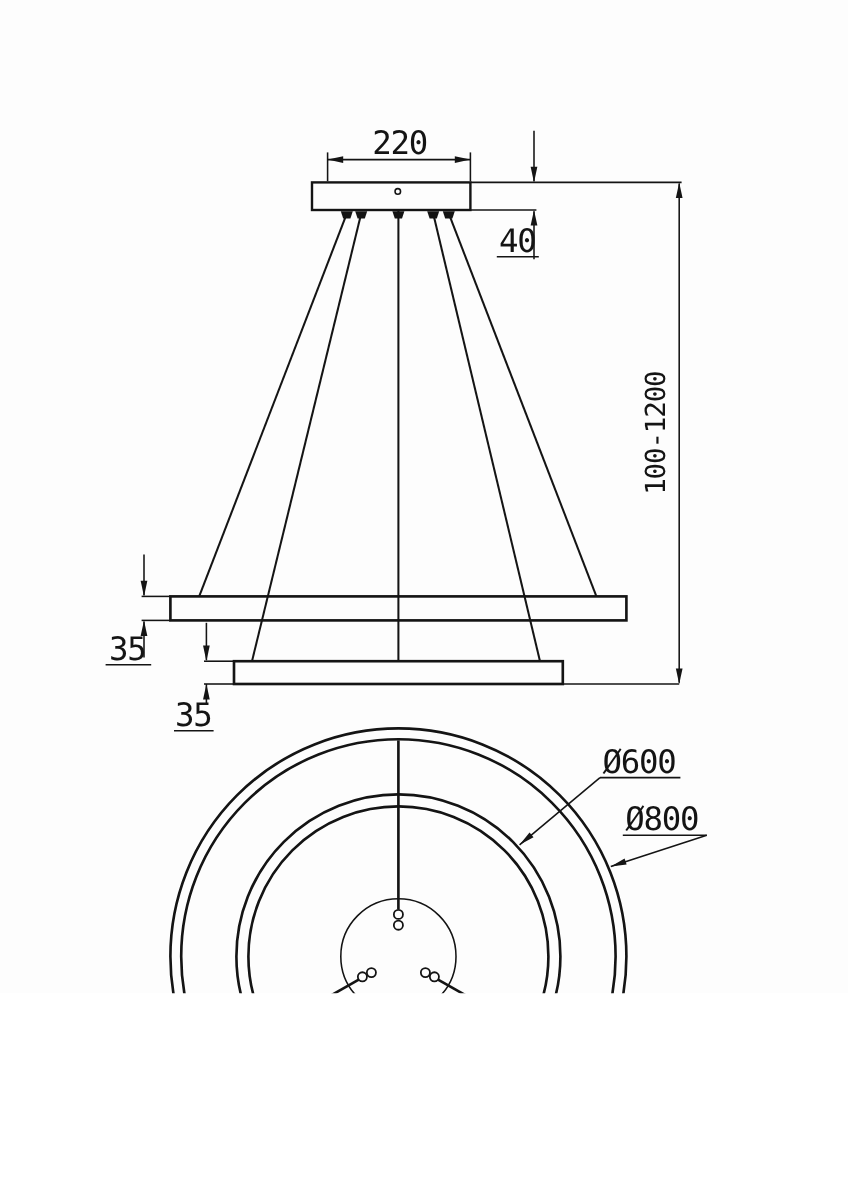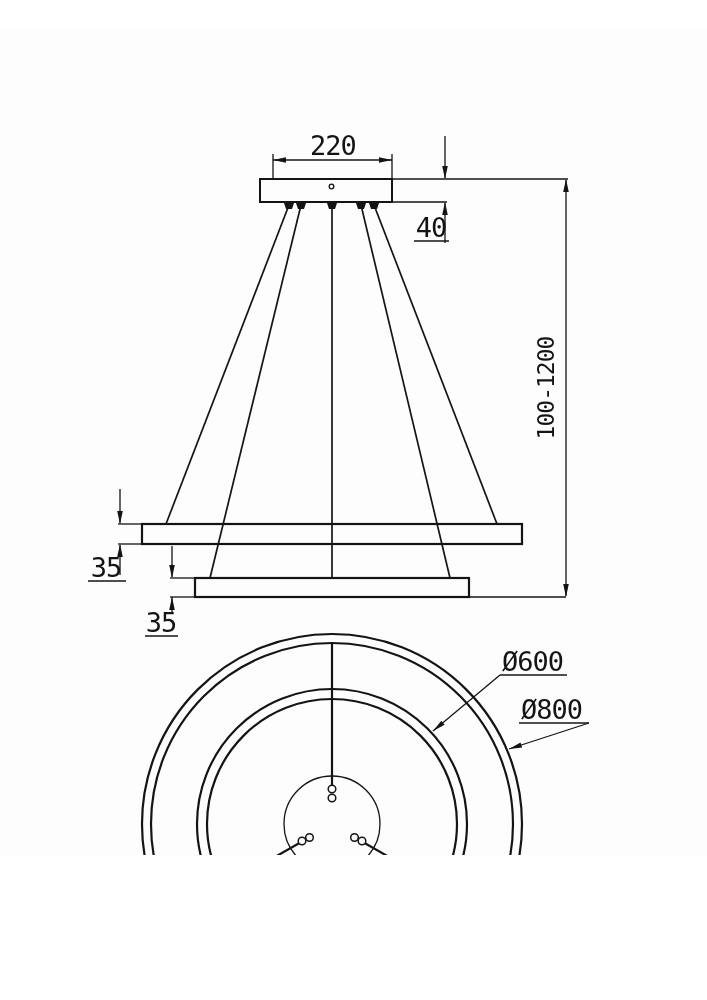--- a/index.html
+++ b/index.html
@@ -7,21 +7,20 @@
     padding: 0;
     background: #ffffff;
   }
   .page {
     position: relative;
     width: 707px;
     height: 828px;
     background: #fdfdfd;
     overflow: hidden;
     font-family: "DejaVu Sans Mono", "Liberation Mono", monospace;
-    margin-top: 27px;
   }
   svg { display: block; }
   .outline  { stroke: #141414; stroke-width: 2.2; fill: none; }
   .outline-fill { stroke: #141414; stroke-width: 2; fill: #fdfdfd; }
   .thinline { stroke: #141414; stroke-width: 1.3; fill: none; }
   .midline  { stroke: #141414; stroke-width: 1.6; fill: none; }
   .cable    { stroke: #141414; stroke-width: 1.7; fill: none; }
   .eyelet   { stroke: #141414; stroke-width: 1.5; fill: #fdfdfd; }
   .arrow    { fill: #141414; stroke: none; }
   .nub      { fill: #141414; stroke: none; }

